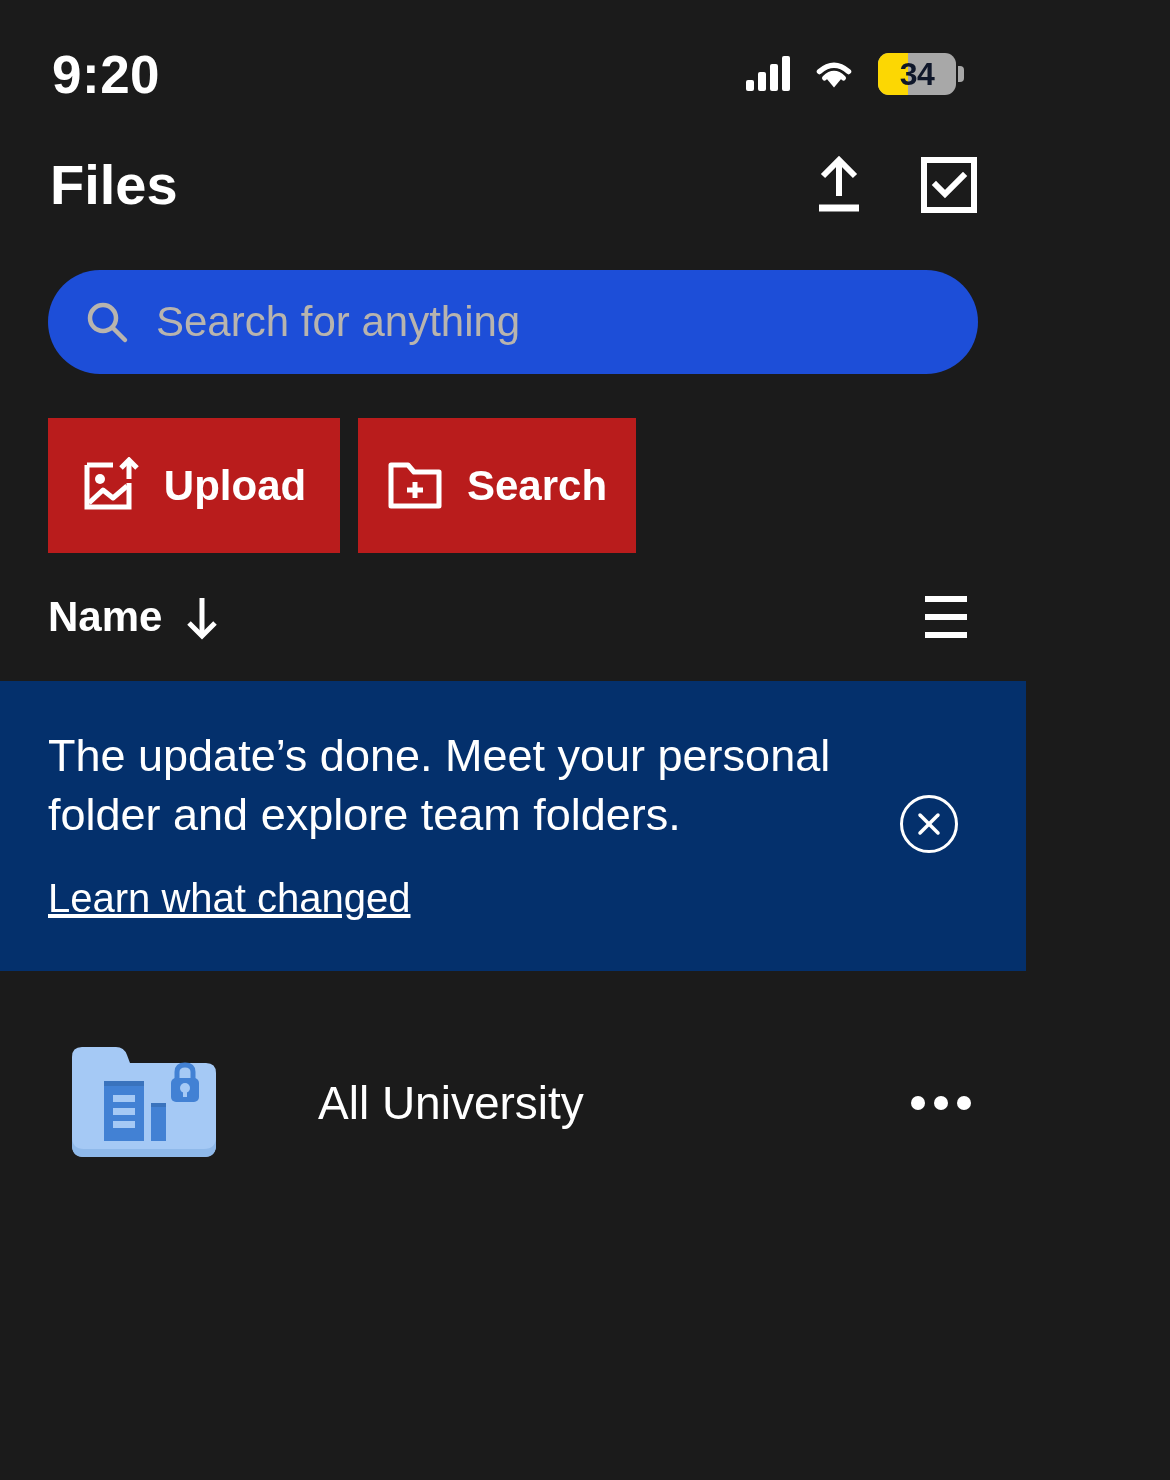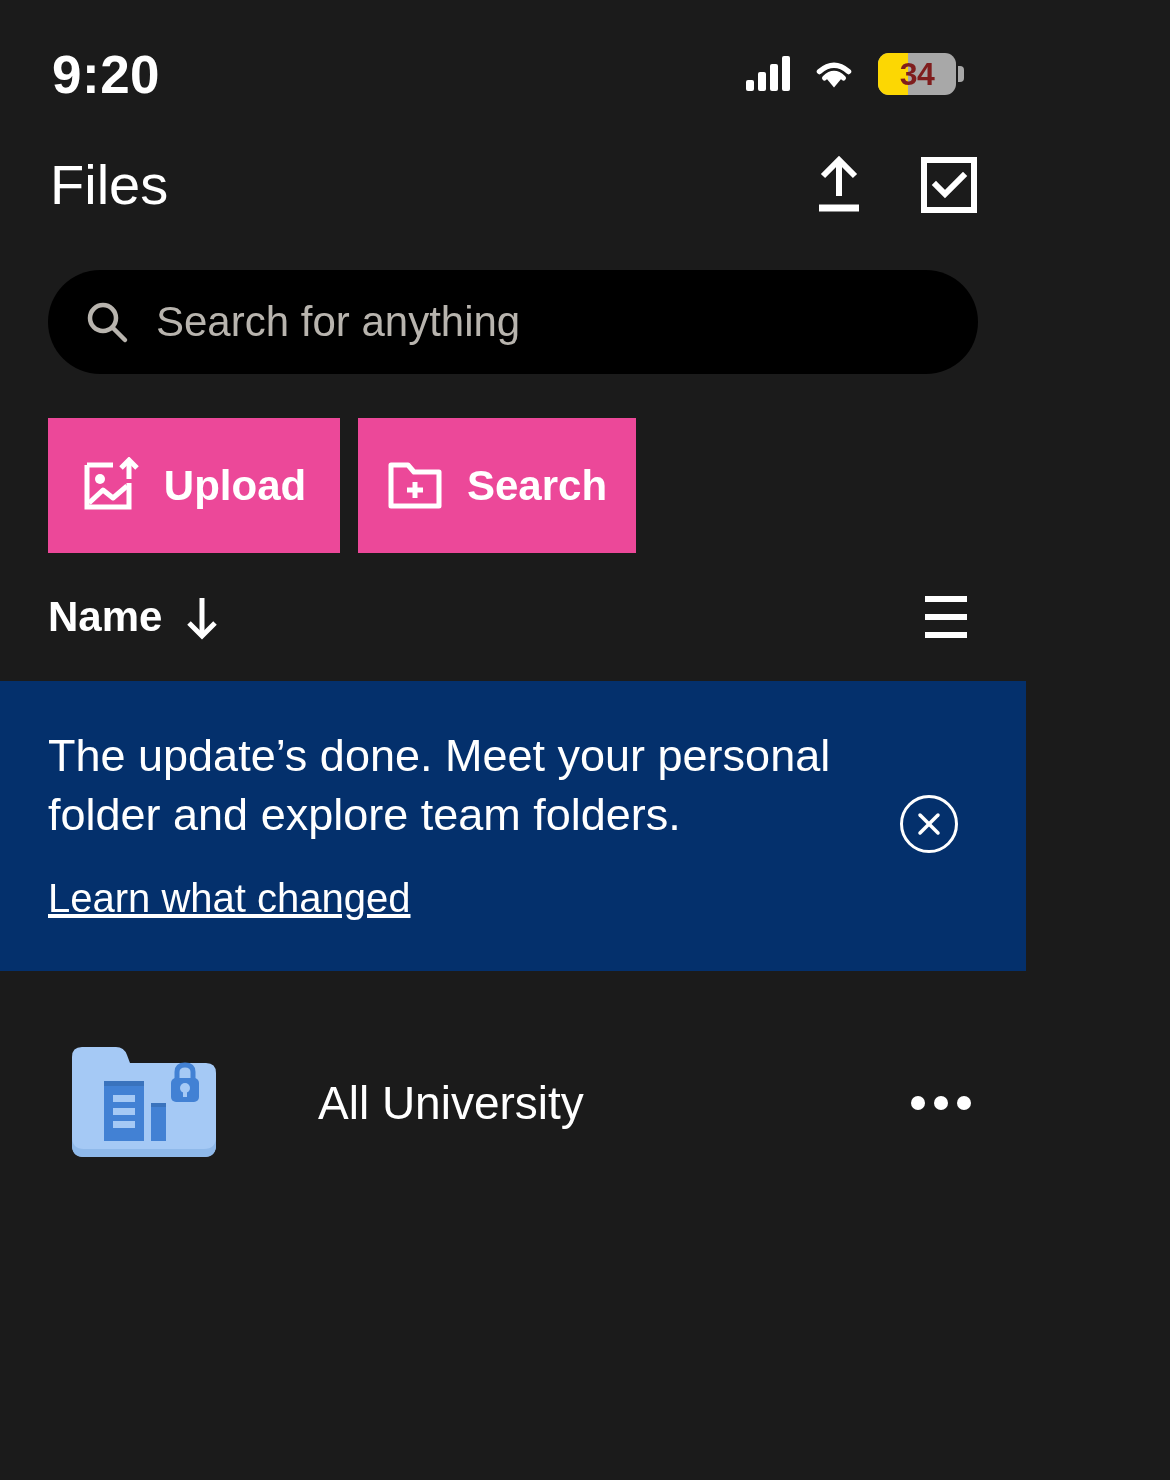--- a/index.html
+++ b/index.html
@@ -73,21 +73,21 @@
     position: absolute;
     left: 0; top: 0; bottom: 0;
     width: 38%;
     background: #fcd703;
   }
   .battery .lvl {
     position: relative;
     z-index: 2;
     font-size: 32px;
     font-weight: 700;
-    color: #7f1d1d;
+    color: #0f172a;
     letter-spacing: -0.5px;
   }
   .battery-nub {
     width: 6px;
     height: 16px;
     background: #a8a8a8;
     border-radius: 0 4px 4px 0;
     margin-left: 2px;
   }
   .battery-wrap { display: flex; align-items: center; }
@@ -95,63 +95,63 @@
   
   .app-header {
     height: 110px;
     display: flex;
     align-items: center;
     justify-content: space-between;
     padding: 0 46px 0 50px;
   }
   .app-title {
     font-size: 56px;
-    font-weight: 400;
+    font-weight: 700;
     color: #ffffff;
     line-height: 1;
   }
   .header-actions {
     display: flex;
     align-items: center;
     gap: 48px;
   }
   .icon-btn {
     width: 62px;
     height: 62px;
     display: flex;
     align-items: center;
     justify-content: center;
   }
 
   
   .search-wrap { padding: 30px 48px 0 48px; }
   .search-bar {
     height: 104px;
-    background: #000000;
+    background: #1d4ed8;
     border-radius: 52px;
     display: flex;
     align-items: center;
     padding: 16px 36px;
     gap: 26px;
   }
   .search-placeholder {
     font-size: 42px;
     color: #b8b4ae;
     font-weight: 400;
   }
 
   
   .actions-row {
     display: flex;
     gap: 18px;
     padding: 44px 48px 0 48px;
   }
   .action-btn {
     height: 135px;
-    background: #ec4899;
+    background: #b91c1c;
     display: flex;
     align-items: center;
     justify-content: center;
     gap: 24px;
     padding: 0 26px;
   }
   .action-btn.upload { width: 292px; }
   .action-btn.folder { width: 278px; }
   .action-btn.scan   { width: 250px; }
   .action-label {

